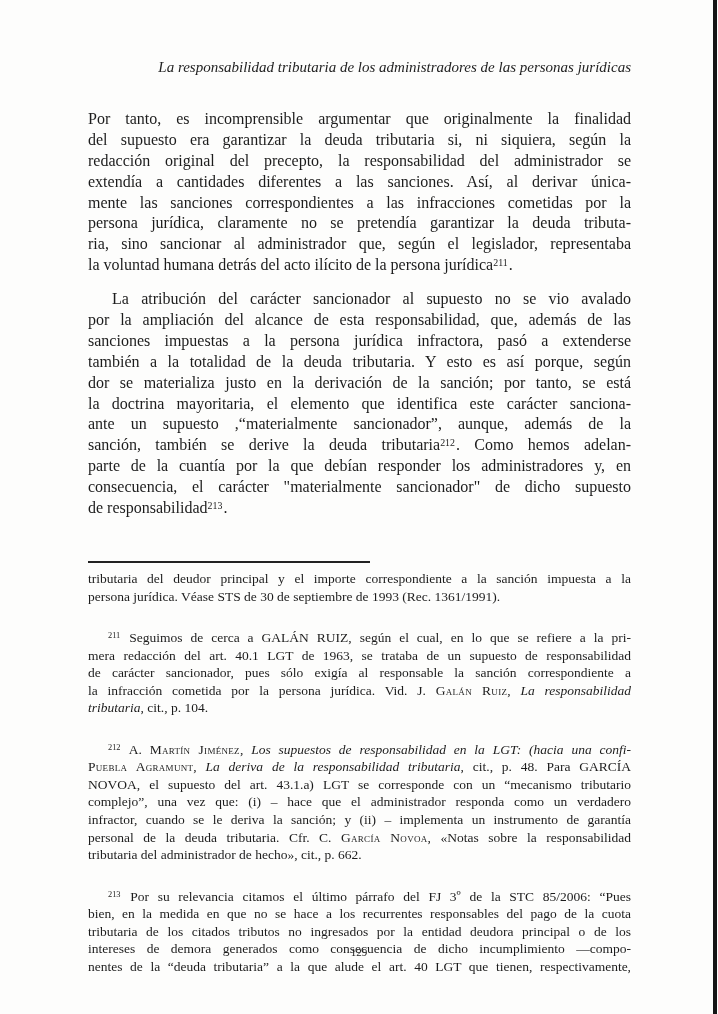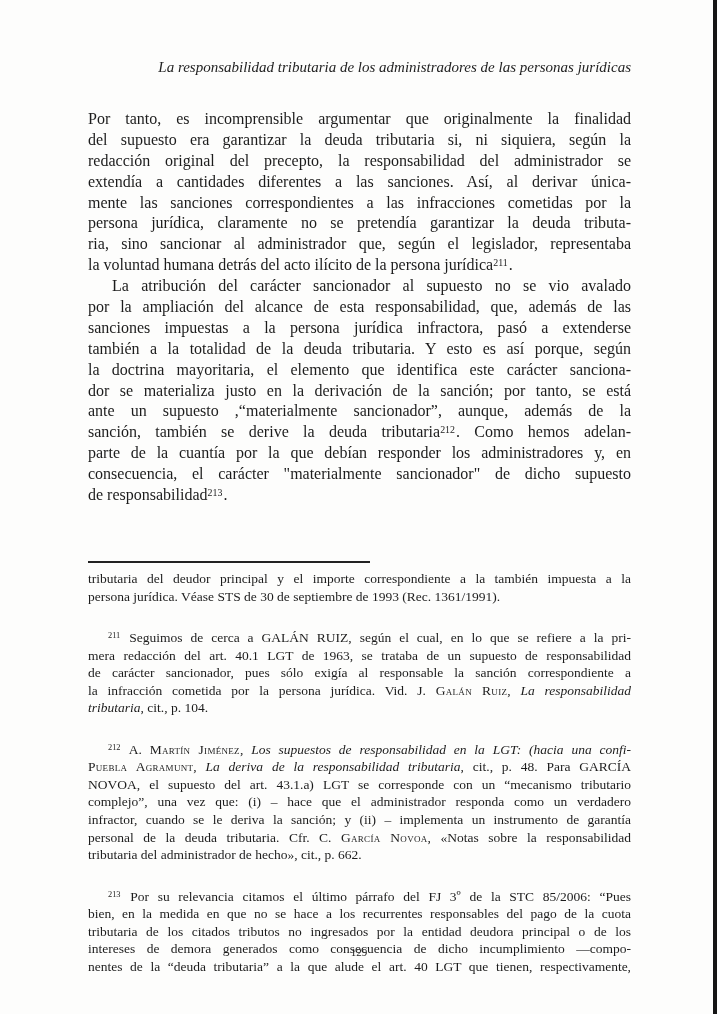--- a/index.html
+++ b/index.html
@@ -21,21 +21,21 @@
     position:absolute;left:88px;top:58px;width:543px;
     text-align:right;
     font-style:italic;
     font-size:15px;line-height:19px;
     color:#222;
   }
   .body-text{
     position:absolute;left:88px;top:109px;width:543px;
     font-size:16px;
   }
-  .body-text .para + .para{}
+  .body-text .para + .para{margin-top:13px;}
   .line{
     text-align:justify;
     text-align-last:justify;
     height:20.9px;line-height:20.9px;
     white-space:normal;
   }
   .line.last{text-align-last:left;}
   .body-text .line.ind{text-indent:24px;}
   .fn-rule{
     position:absolute;left:88px;top:561px;width:282px;height:2px;
@@ -79,35 +79,35 @@
         <div class="line"><span>mente las sanciones correspondientes a las infracciones cometidas por la</span></div>
         <div class="line"><span>persona jurídica, claramente no se pretendía garantizar la deuda tributa-</span></div>
         <div class="line"><span>ria, sino sancionar al administrador que, según el legislador, representaba</span></div>
         <div class="line last"><span>la voluntad humana detrás del acto ilícito de la persona jurídica</span><span class="sup">211</span><span>.</span></div>
       </div>
       <div class="para">
         <div class="line ind"><span>La atribución del carácter sancionador al supuesto no se vio avalado</span></div>
         <div class="line"><span>por la ampliación del alcance de esta responsabilidad, que, además de las</span></div>
         <div class="line"><span>sanciones impuestas a la persona jurídica infractora, pasó a extenderse</span></div>
         <div class="line"><span>también a la totalidad de la deuda tributaria. Y esto es así porque, según</span></div>
+        <div class="line"><span>dor se materializa justo en la derivación de la sanción; por tanto, se está</span></div>
         <div class="line"><span>la doctrina mayoritaria, el elemento que identifica este carácter sanciona-</span></div>
-        <div class="line"><span>dor se materializa justo en la derivación de la sanción; por tanto, se está</span></div>
         <div class="line"><span>ante un supuesto ,“materialmente sancionador”, aunque, además de la</span></div>
         <div class="line"><span>sanción, también se derive la deuda tributaria</span><span class="sup">212</span><span>. Como hemos adelan-</span></div>
         <div class="line"><span>parte de la cuantía por la que debían responder los administradores y, en</span></div>
         <div class="line"><span>consecuencia, el carácter "materialmente sancionador" de dicho supuesto</span></div>
         <div class="line last"><span>de responsabilidad</span><span class="sup">213</span><span>.</span></div>
       </div>
     </div>
 
   <div class="fn-rule"></div>
 
   <div class="footnotes" id="footnotes">
       <div class="para">
-        <div class="line"><span>tributaria del deudor principal y el importe correspondiente a la también impuesta a la</span></div>
+        <div class="line"><span>tributaria del deudor principal y el importe correspondiente a la sanción impuesta a la</span></div>
         <div class="line last"><span>persona jurídica. Véase STS de 30 de septiembre de 1993 (Rec. 1361/1991).</span></div>
       </div>
       <div class="para">
         <div class="line ind"><span class="sup">211</span><span> Seguimos de cerca a GALÁN RUIZ, según el cual, en lo que se refiere a la pri-</span></div>
         <div class="line"><span>mera redacción del art. 40.1 LGT de 1963, se trataba de un supuesto de responsabilidad</span></div>
         <div class="line"><span>de carácter sancionador, pues sólo exigía al responsable la sanción correspondiente a</span></div>
         <div class="line"><span>la infracción cometida por la persona jurídica. Vid. J. </span><span class="sc">Galán Ruiz</span><span>, </span><span class="i">La responsabilidad</span></div>
         <div class="line last"><span class="i">tributaria</span><span>, cit., p. 104.</span></div>
       </div>
       <div class="para">

